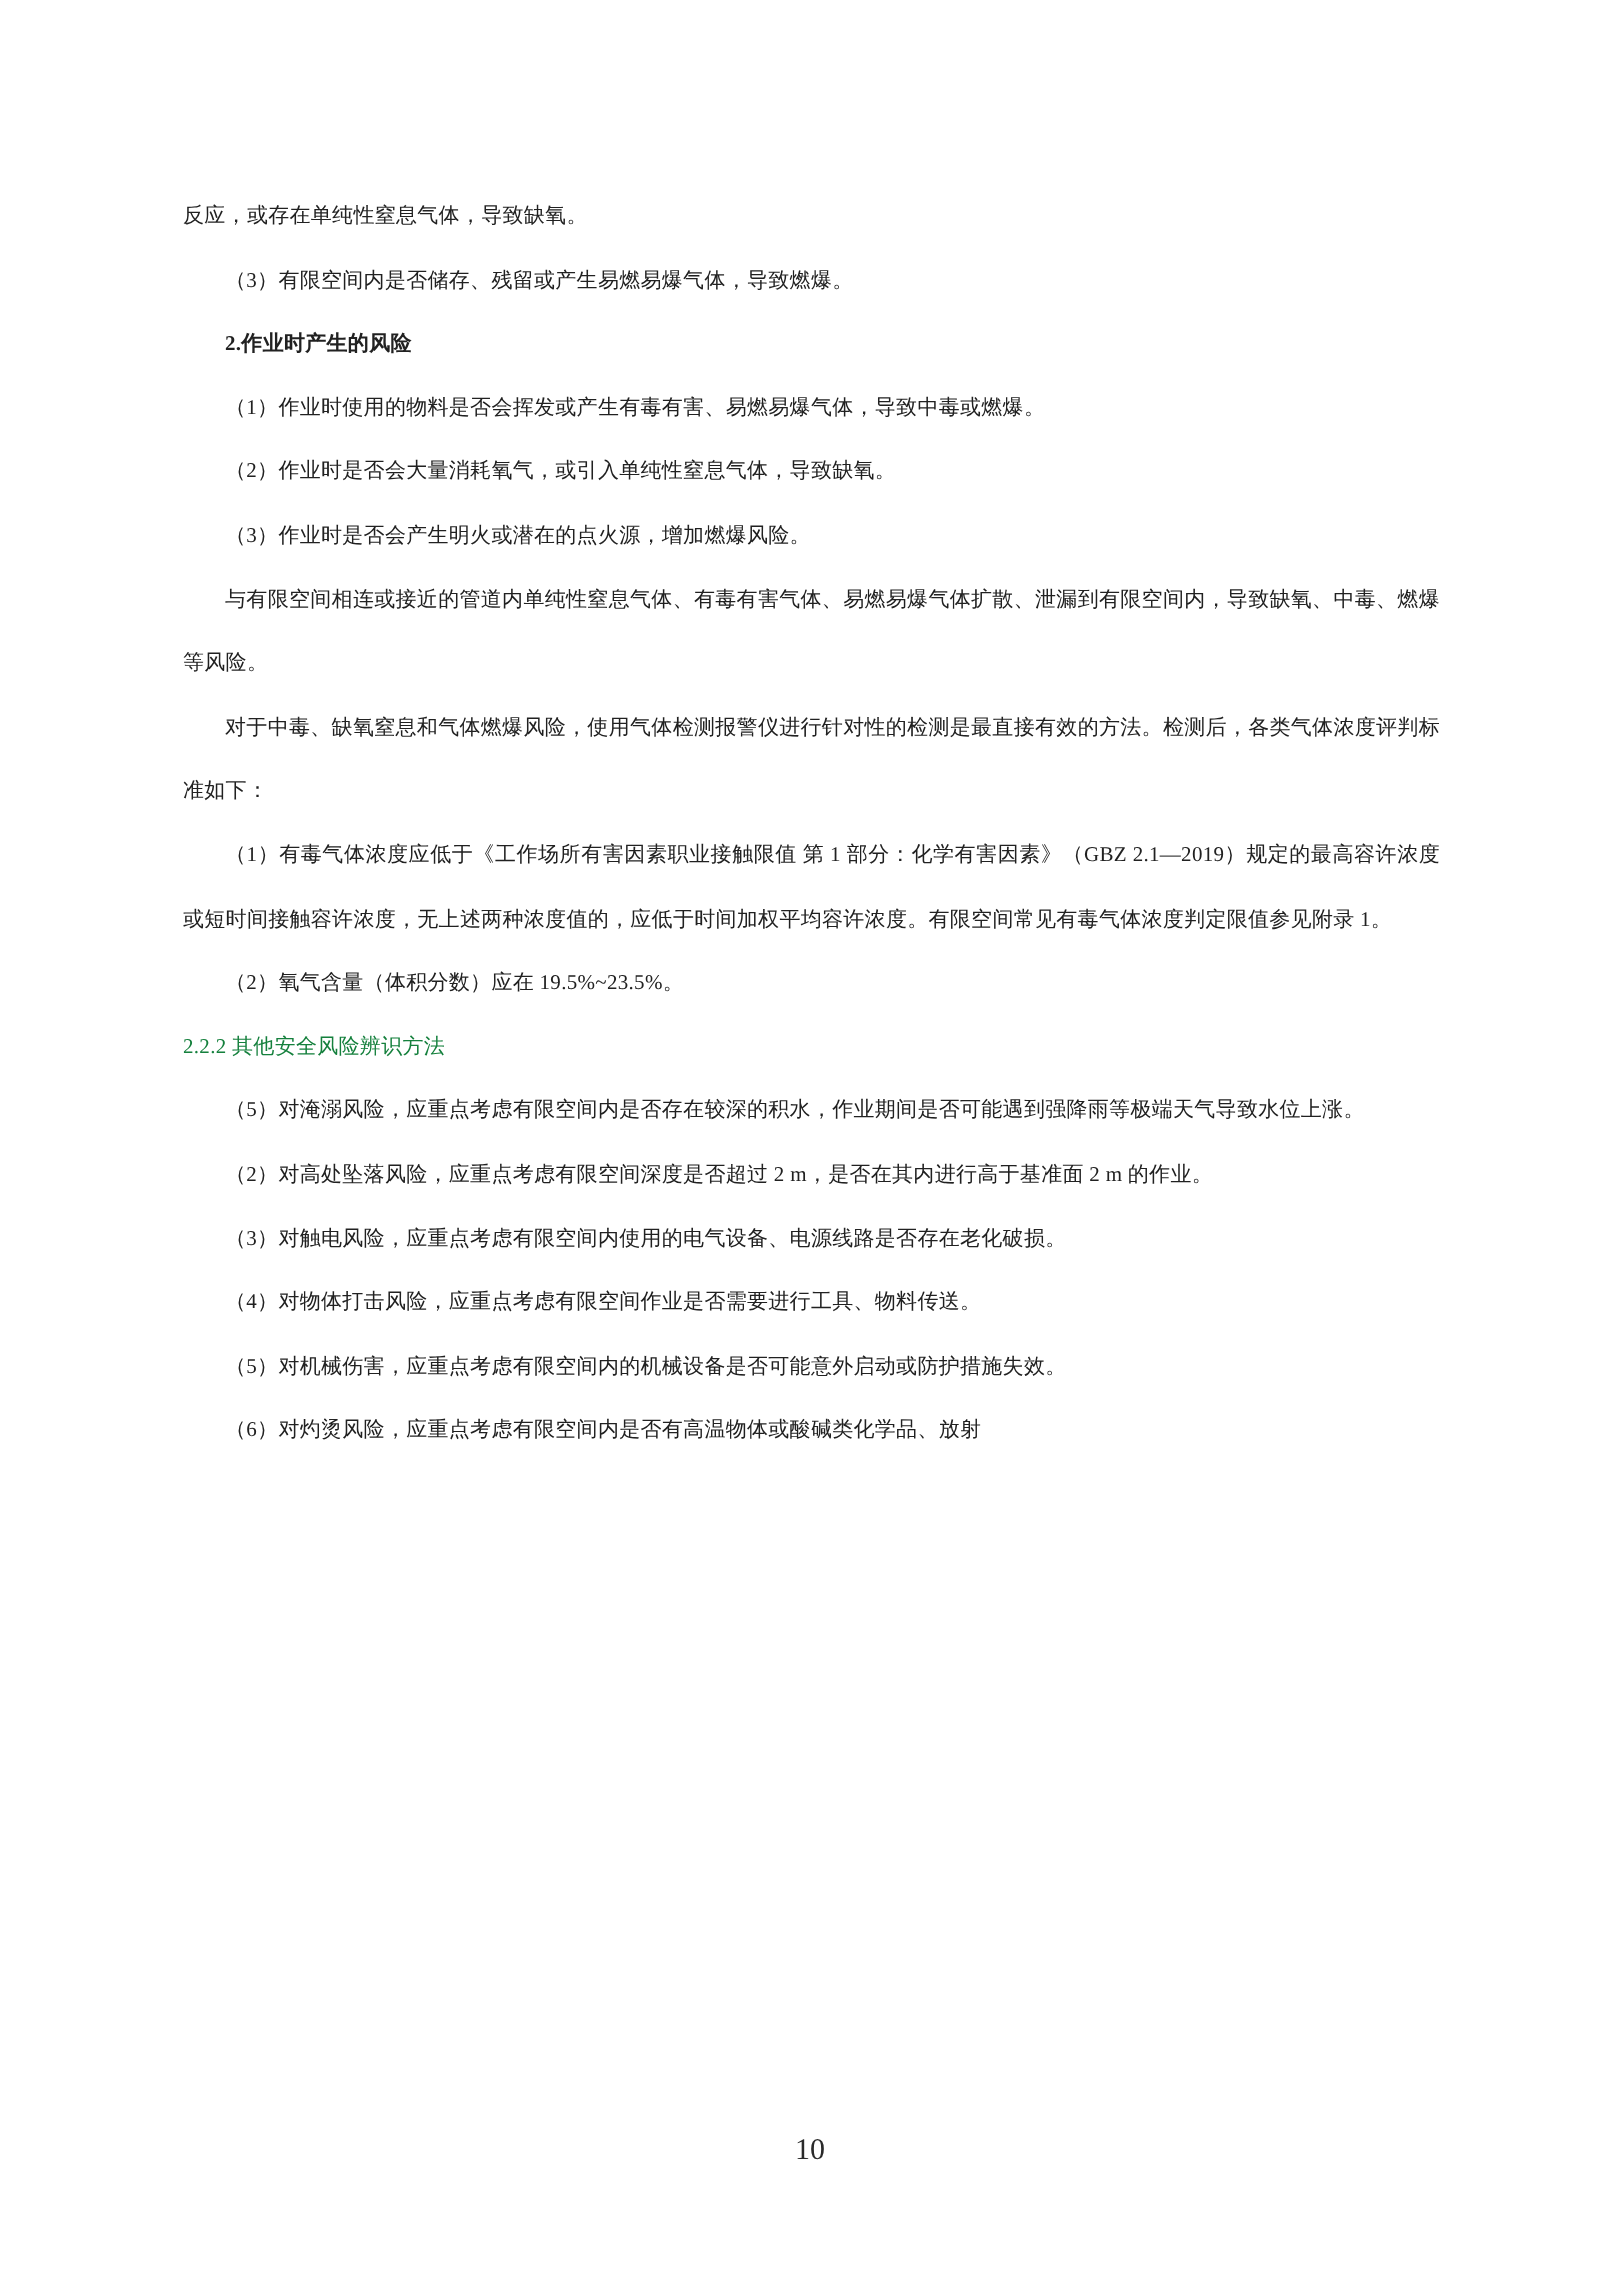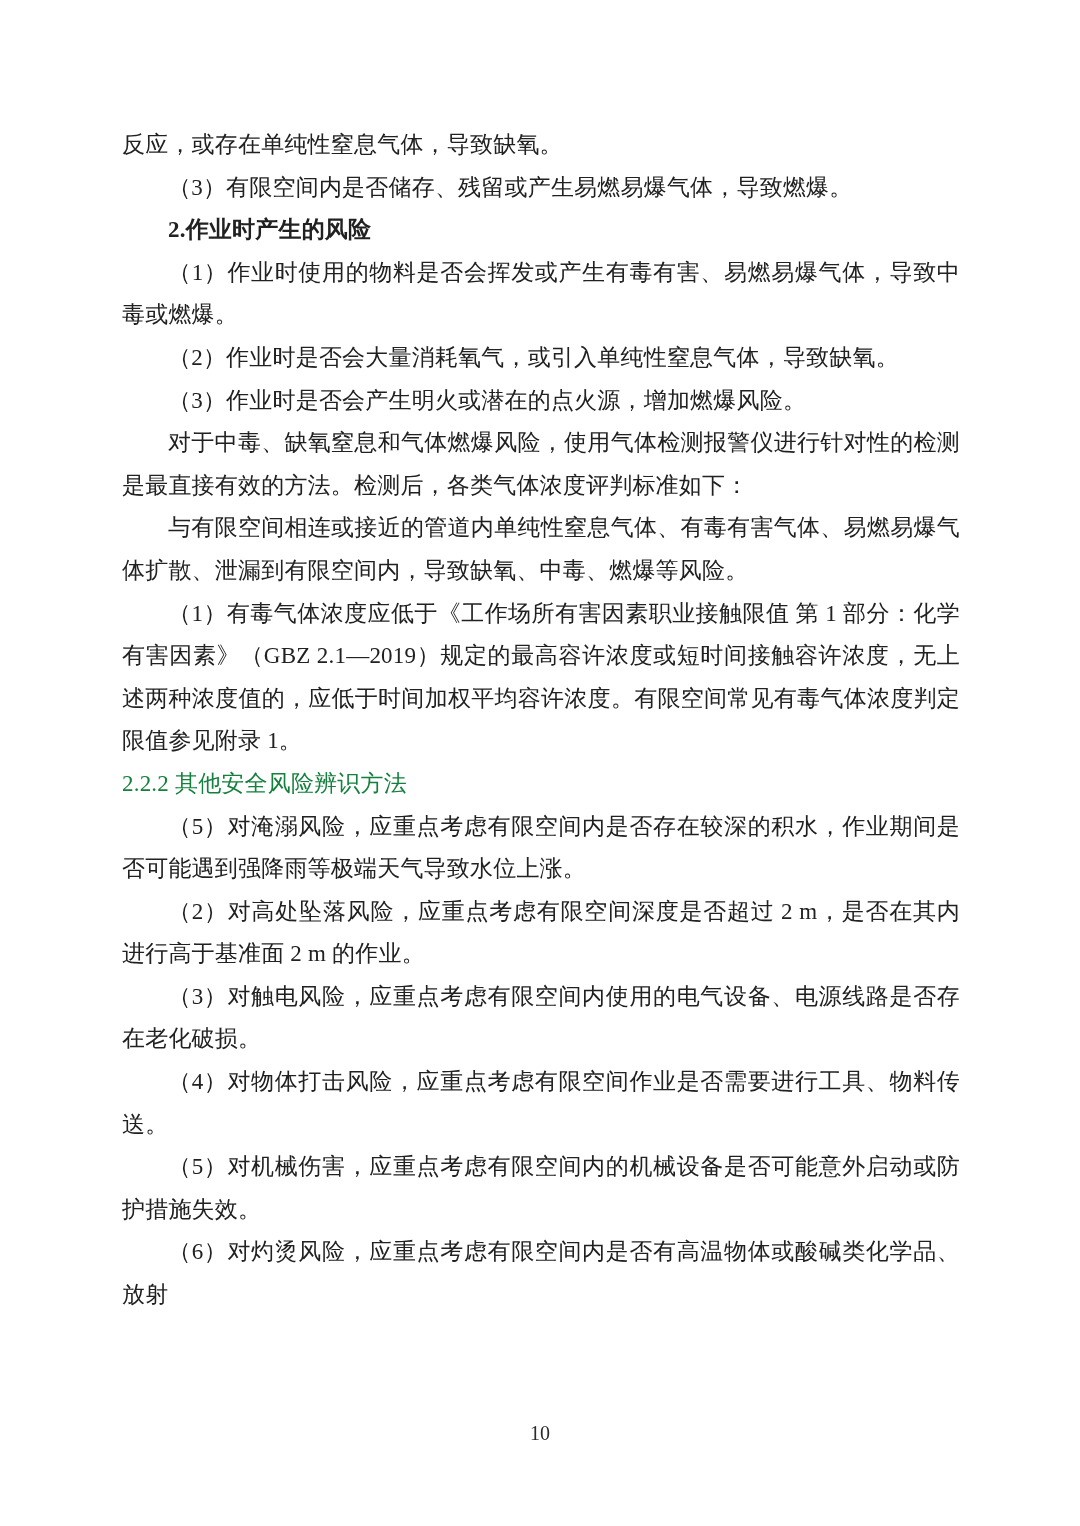--- a/index.html
+++ b/index.html
@@ -13,21 +13,21 @@
     color: #212121;
   }
   .doc-body {
     position: absolute;
     left: 122px;
     top: 124px;
     width: 838px;
   }
   .doc-body p {
     margin: 0;
-    font-size: 23px;
+    font-size: 14px;
     line-height: 42.6px;
     text-align: justify;
     letter-spacing: 0.2px;
   }
   .para { text-indent: 2em; }
   .cont { text-indent: 0; }
   .bold-head {
     text-indent: 2em;
     font-weight: bold;
   }
@@ -54,23 +54,24 @@
 <body>
 
 <div class="page">
   <div class="doc-body">
     <p class="cont">反应，或存在单纯性窒息气体，导致缺氧。</p>
     <p class="para">（3）有限空间内是否储存、残留或产生易燃易爆气体，导致燃爆。</p>
     <p class="bold-head">2.作业时产生的风险</p>
     <p class="para">（1）作业时使用的物料是否会挥发或产生有毒有害、易燃易爆气体，导致中毒或燃爆。</p>
     <p class="para">（2）作业时是否会大量消耗氧气，或引入单纯性窒息气体，导致缺氧。</p>
     <p class="para">（3）作业时是否会产生明火或潜在的点火源，增加燃爆风险。</p>
+    <p class="para">与有限空间相连或接近的管道内单纯性窒息气体、有毒有害气体、易燃易爆气体扩散、泄漏到有限空间内，导致缺氧、中毒、燃爆等风险。</p>
     <p class="para">对于中毒、缺氧窒息和气体燃爆风险，使用气体检测报警仪进行针对性的检测是最直接有效的方法。检测后，各类气体浓度评判标准如下：</p>
-    <p class="para">与有限空间相连或接近的管道内单纯性窒息气体、有毒有害气体、易燃易爆气体扩散、泄漏到有限空间内，导致缺氧、中毒、燃爆等风险。</p>
     <p class="para">（1）有毒气体浓度应低于《工作场所有害因素职业接触限值 第 1 部分：化学有害因素》（GBZ 2.1—2019）规定的最高容许浓度或短时间接触容许浓度，无上述两种浓度值的，应低于时间加权平均容许浓度。有限空间常见有毒气体浓度判定限值参见附录 1。</p>
+    <p class="para">（2）氧气含量（体积分数）应在 19.5%~23.5%。</p>
     <p class="section-head">2.2.2 其他安全风险辨识方法</p>
     <p class="para">（5）对淹溺风险，应重点考虑有限空间内是否存在较深的积水，作业期间是否可能遇到强降雨等极端天气导致水位上涨。</p>
     <p class="para">（2）对高处坠落风险，应重点考虑有限空间深度是否超过 2 m，是否在其内进行高于基准面 2 m 的作业。</p>
     <p class="para">（3）对触电风险，应重点考虑有限空间内使用的电气设备、电源线路是否存在老化破损。</p>
     <p class="para">（4）对物体打击风险，应重点考虑有限空间作业是否需要进行工具、物料传送。</p>
     <p class="para">（5）对机械伤害，应重点考虑有限空间内的机械设备是否可能意外启动或防护措施失效。</p>
     <p class="para">（6）对灼烫风险，应重点考虑有限空间内是否有高温物体或酸碱类化学品、放射</p>
   </div>
   <div class="footer">10</div>
 </div>

